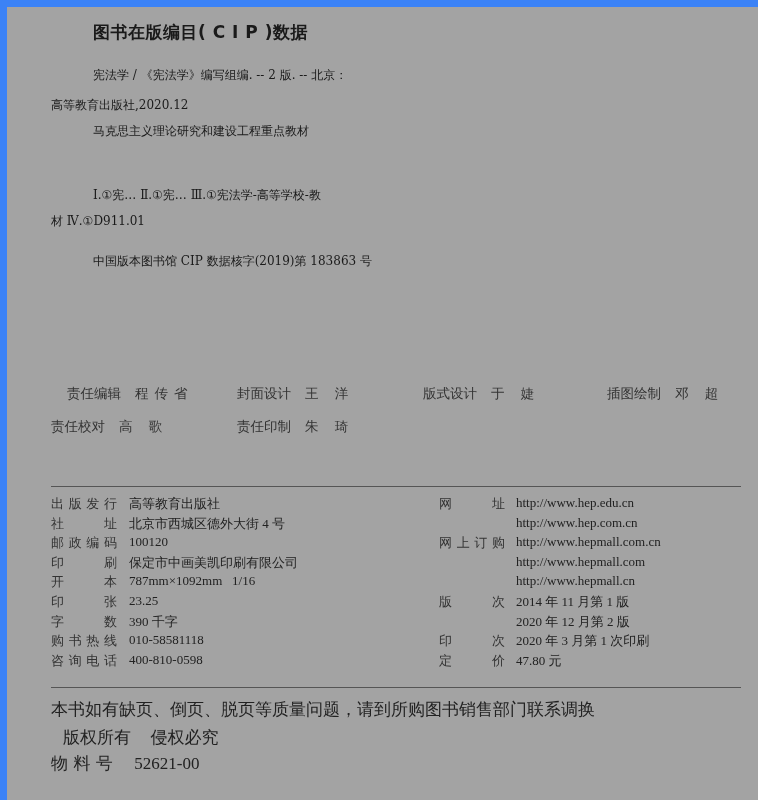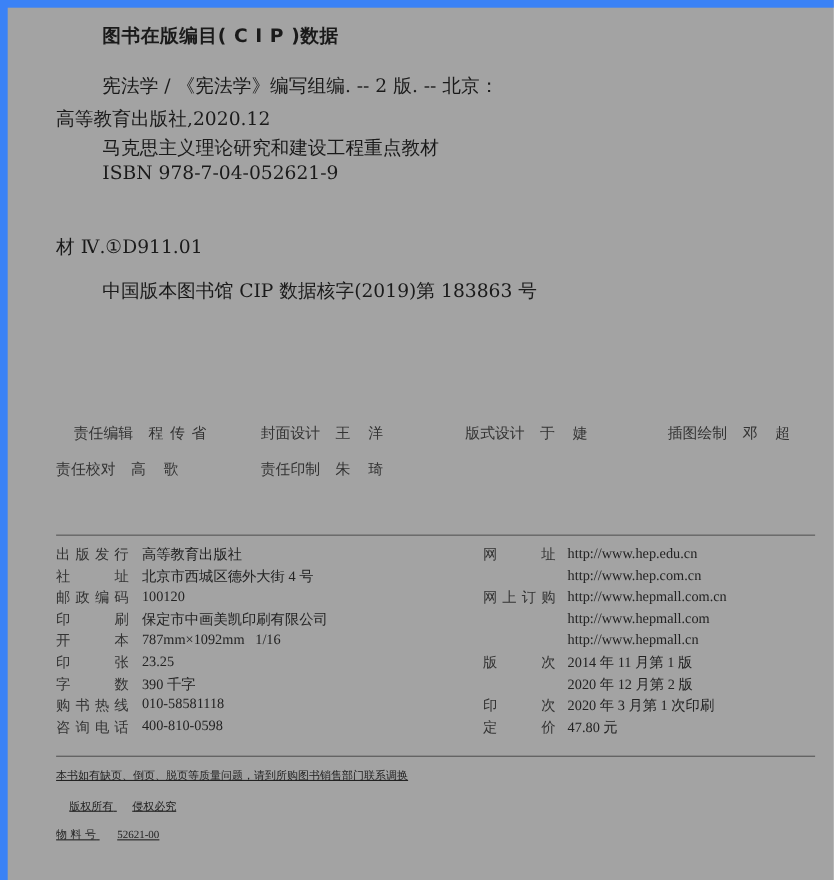--- a/index.html
+++ b/index.html
@@ -4,42 +4,42 @@
   <style>
     html, body { margin: 0; padding: 0; background: #ffffff; }
     body { width: 758px; height: 800px; position: relative; overflow: hidden; }
     .page {
       position: absolute; left: 0; top: 0; width: 756px; height: 798px;
       border: 7px solid #3b82f6; background: #a3a3a3;
       font-family: "DejaVu Serif", "Liberation Serif", serif; color: #1a1a1a;
     }
     .abs { position: absolute; white-space: nowrap; }
     .cip-title { left: 86px; top: 14px; font-size: 17px; font-weight: bold; font-family: "DejaVu Sans", "Liberation Sans", sans-serif; letter-spacing: 0.5px; }
-    .cip-line { font-size: 17px; }
+    .cip-line { font-size: 12px; }
     .credit { font-size: 13.5px; font-family: "DejaVu Sans", "Liberation Sans", sans-serif; color: #333; }
     .credit .lbl { display: inline-block; }
     .credit .val { display: inline-block; margin-left: 14px; letter-spacing: 6px; }
     .rule { position: absolute; height: 1px; background: #555; left: 44px; width: 690px; }
     .info { font-size: 13px; color: #222; }
     .info .lbl { position: absolute; font-family: "DejaVu Sans", "Liberation Sans", sans-serif; width: 66px; display: flex; justify-content: space-between; color: #333; }
     .info .val { position: absolute; font-family: Liberation Serif, serif; }
-    .foot { font-size: 10px; font-family: "DejaVu Sans", "Liberation Sans", sans-serif; color: #222; text-decoration: underline; }
+    .foot { font-size: 17px; font-family: "DejaVu Sans", "Liberation Sans", sans-serif; color: #222; }
     .foot .val { font-family: "Liberation Serif", "DejaVu Serif", serif; }
   </style>
 </head>
 <body>
 
 <div class="page">
 
   <div class="abs cip-title">图书在版编目( C I P )数据</div>
 
   <div class="abs cip-line" style="left:86px; top:60px;">宪法学 / 《宪法学》编写组编. -- 2 版. -- 北京：</div>
   <div class="abs cip-line" style="left:44px; top:90px;">高等教育出版社,2020.12</div>
   <div class="abs cip-line" style="left:86px; top:116px;text-align:right;">马克思主义理论研究和建设工程重点教材</div>
-  <div class="abs cip-line" style="left:86px; top:141px;">ISBN 978-7-04-052621-9</div>
+  <div class="abs cip-line" style="left:86px; top:180px;">Ⅰ.①宪…  Ⅱ.①宪…  Ⅲ.①宪法学-高等学校-教</div>
   <div class="abs cip-line" style="left:44px; top:206px;">材  Ⅳ.①D911.01</div>
   <div class="abs cip-line" style="left:86px; top:246px;">中国版本图书馆 CIP 数据核字(2019)第 183863 号</div>
 
   <div class="abs credit" style="left:60px; top:378px;">
     <span class="lbl">责任编辑</span><span class="val">程传省</span>
   </div>
   <div class="abs credit" style="left:230px; top:378px;">
     <span class="lbl">封面设计</span><span class="val">王 洋</span>
   </div>
   <div class="abs credit" style="left:416px; top:378px;">

